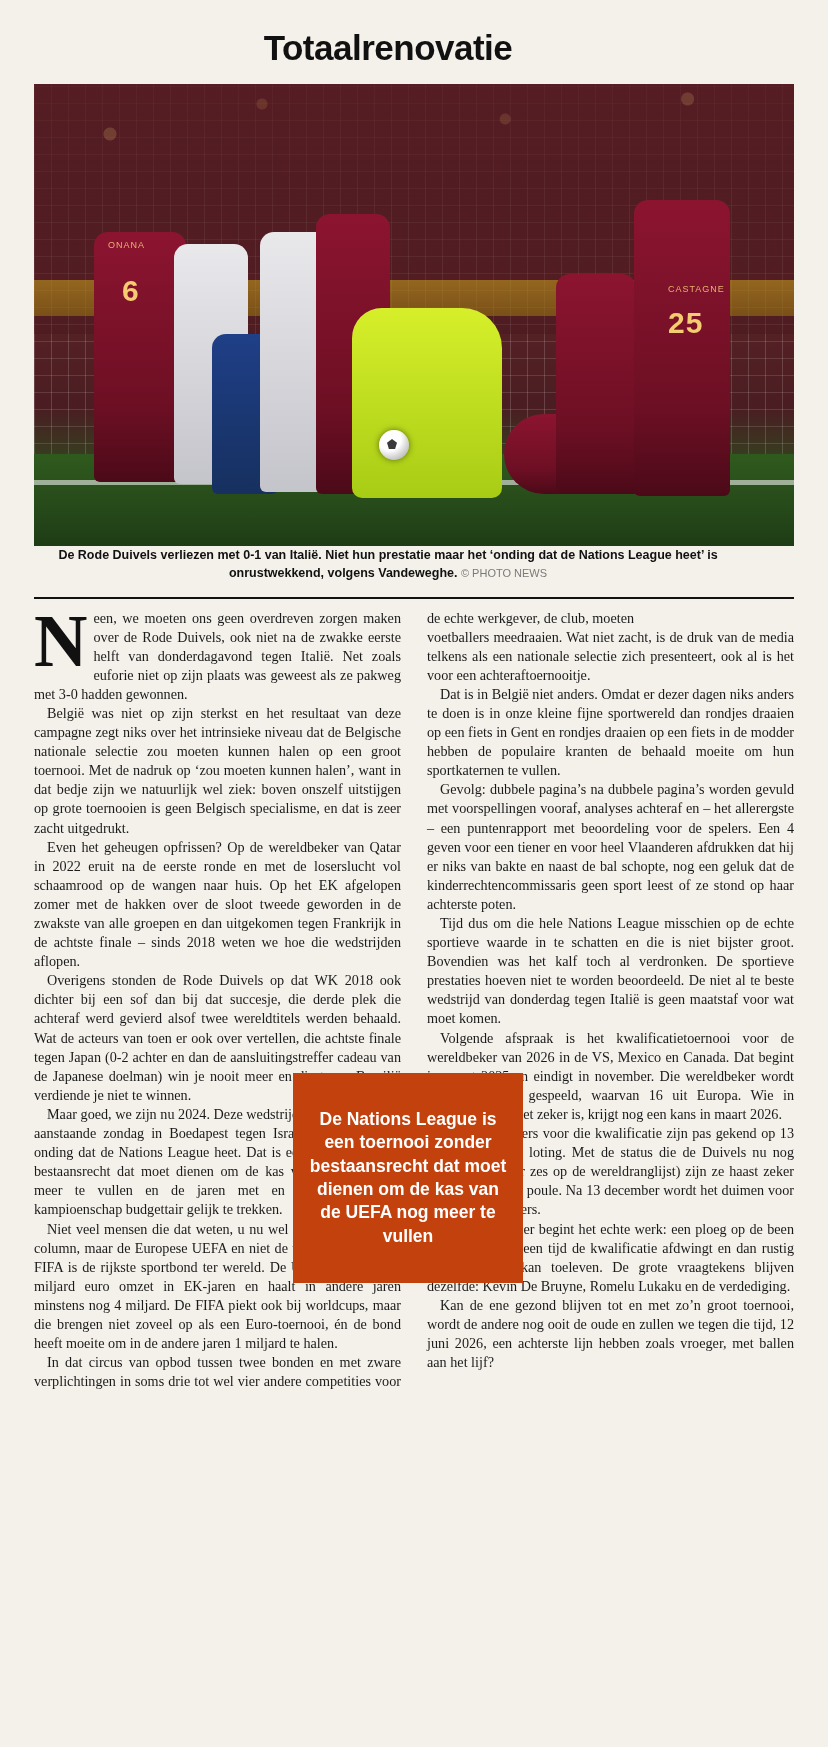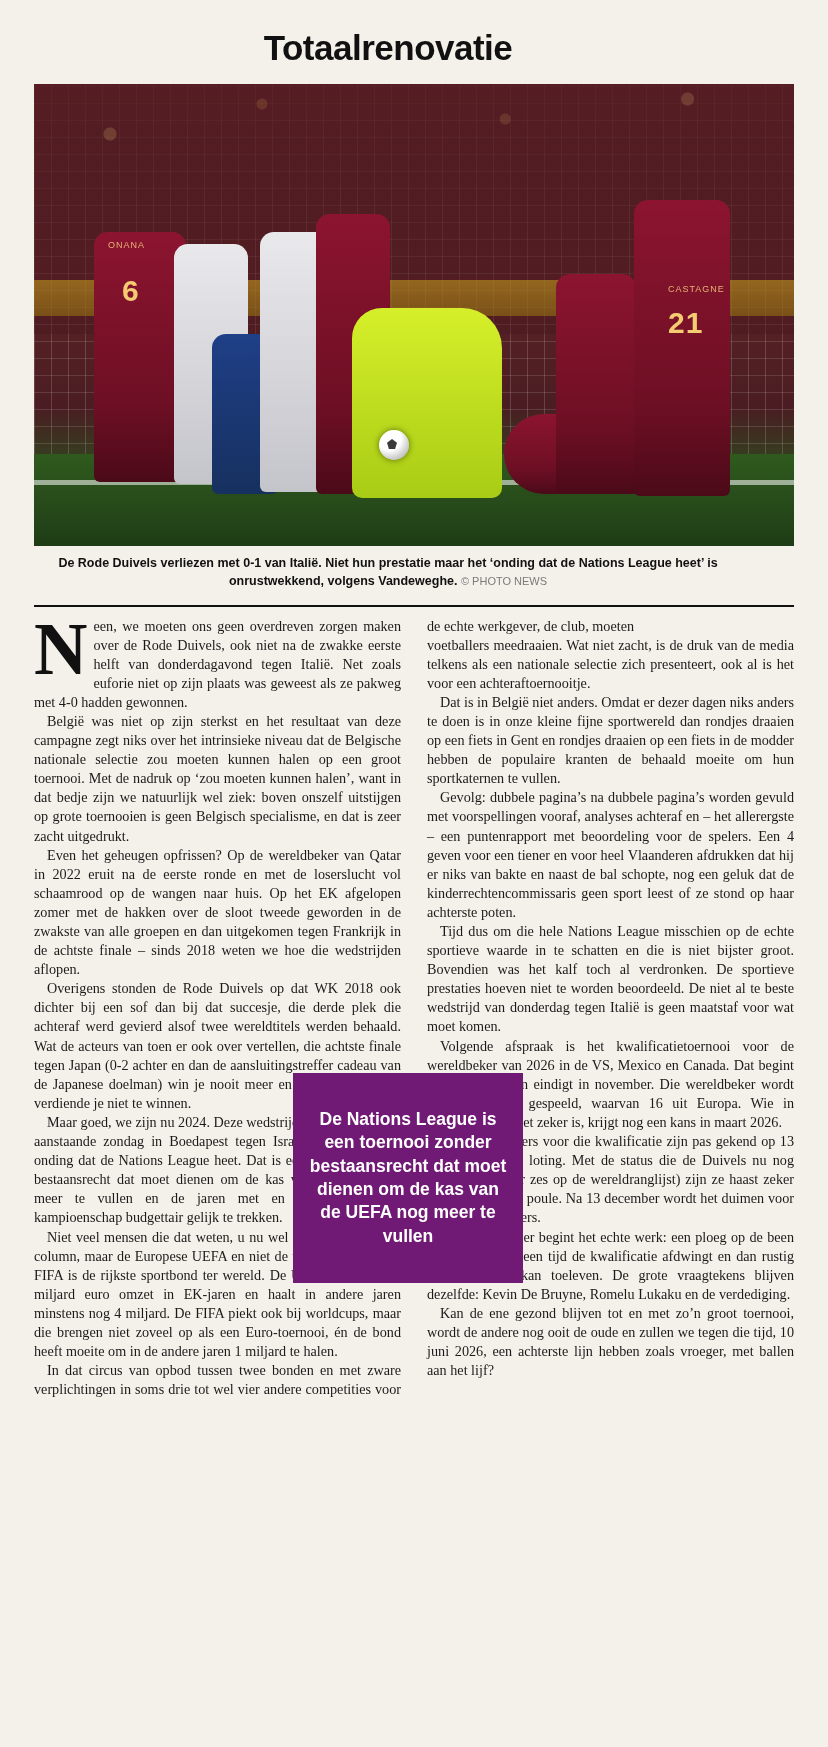--- a/index.html
+++ b/index.html
@@ -97,21 +97,21 @@
     box-shadow: 0 0 6px rgba(0,0,0,0.5);
   }
   .ball:after{
     content:"";position:absolute;left:8px;top:9px;width:10px;height:10px;
     background:#3a3a3a;clip-path:polygon(50% 0,100% 38%,81% 100%,19% 100%,0 38%);
   }
 
   
   .caption {
     width: 700px;
-    margin: 9px auto 0 auto;
+    margin: 1px auto 0 auto;
     text-align: center;
     font-family: "Liberation Sans", sans-serif;
     font-weight: bold;
     font-size: 12.5px;
     line-height: 1.42;
     color: #111;
   }
   .credit {
     font-weight: normal;
     color: #7a7a7a;
@@ -146,21 +146,21 @@
     color: #111;
   }
 
   
   .pullquote {
     position: absolute;
     left: 293px;
     top: 1073px;
     width: 230px;
     height: 210px;
-    background: #701a75;
+    background: #c2410c;
     color: #ffffff;
     font-family: "Liberation Sans", sans-serif;
     font-weight: bold;
     font-size: 17.5px;
     line-height: 1.33;
     text-align: center;
     display: flex;
     align-items: center;
     justify-content: center;
     padding: 10px 16px;
@@ -189,48 +189,48 @@
       <div class="player kit-blue" style="left:178px; top:250px; width:66px; height:160px;"></div>
       <div class="player kit-white" style="left:226px; top:148px; width:86px; height:260px;"></div>
       <div class="player kit-red" style="left:282px; top:130px; width:74px; height:280px;"></div>
 
       <div class="player kit-keeper" style="left:318px; top:224px; width:150px; height:190px; border-radius:30px 40px 10px 10px;"></div>
       <div class="ball" style="left:345px; top:346px;"></div>
 
       <div class="player kit-red" style="left:470px; top:330px; width:170px; height:80px; border-radius:40px;"></div>
       <div class="player kit-red" style="left:522px; top:190px; width:80px; height:220px;"></div>
       <div class="player kit-red" style="left:600px; top:116px; width:96px; height:296px;"></div>
-      <div class="num" style="left:634px; top:222px;">21</div>
+      <div class="num" style="left:634px; top:222px;">25</div>
       <div class="nametag" style="left:634px; top:200px;">CASTAGNE</div>
     </div>
   </div>
 
   <div class="caption">
     <span>De Rode Duivels verliezen met 0-1 van Italië. Niet hun prestatie maar het ‘onding dat de Nations League heet’ is onrustwekkend, volgens Vandeweghe.</span>
     <span class="credit">© PHOTO NEWS</span>
   </div>
 
   <div class="rule"></div>
 
   <div class="cols">
-    <p class="first dropcap-p"><span class="dropcap">N</span><span>een, we moeten ons geen overdreven zorgen maken over de Rode Duivels, ook niet na de zwakke eerste helft van donderdagavond tegen Italië. Net zoals euforie niet op zijn plaats was geweest als ze pakweg met 4-0 hadden gewonnen.</span></p>
+    <p class="first dropcap-p"><span class="dropcap">N</span><span>een, we moeten ons geen overdreven zorgen maken over de Rode Duivels, ook niet na de zwakke eerste helft van donderdagavond tegen Italië. Net zoals euforie niet op zijn plaats was geweest als ze pakweg met 3-0 hadden gewonnen.</span></p>
     <p>België was niet op zijn sterkst en het resultaat van deze campagne zegt niks over het intrinsieke niveau dat de Belgische nationale selectie zou moeten kunnen halen op een groot toernooi. Met de nadruk op ‘zou moeten kunnen halen’, want in dat bedje zijn we natuurlijk wel ziek: boven onszelf uitstijgen op grote toernooien is geen Belgisch specialisme, en dat is zeer zacht uitgedrukt.</p>
     <p>Even het geheugen opfrissen? Op de wereldbeker van Qatar in 2022 eruit na de eerste ronde en met de loserslucht vol schaamrood op de wangen naar huis. Op het EK afgelopen zomer met de hakken over de sloot tweede geworden in de zwakste van alle groepen en dan uitgekomen tegen Frankrijk in de achtste finale – sinds 2018 weten we hoe die wedstrijden aflopen.</p>
     <p>Overigens stonden de Rode Duivels op dat WK 2018 ook dichter bij een sof dan bij dat succesje, die derde plek die achteraf werd gevierd alsof twee wereldtitels werden behaald. Wat de acteurs van toen er ook over vertellen, die achtste finale tegen Japan (0-2 achter en dan de aansluitingstreffer cadeau van de Japanese doelman) win je nooit meer en die tegen Brazilië verdiende je niet te winnen.</p>
     <p>Maar goed, we zijn nu 2024. Deze wedstrijd en die laatste van aanstaande zondag in Boedapest tegen Israël kaderen in een onding dat de Nations League heet. Dat is een toernooi zonder bestaansrecht dat moet dienen om de kas van de UEFA nog meer te vullen en de jaren met en zonder Europees kampioenschap budgettair gelijk te trekken.</p>
     <p>Niet veel mensen die dat weten, u nu wel met dank aan deze column, maar de Europese UEFA en niet de wereldvoetbalbond FIFA is de rijkste sportbond ter wereld. De UEFA piekt naar 6 miljard euro omzet in EK-jaren en haalt in andere jaren minstens nog 4 miljard. De FIFA piekt ook bij worldcups, maar die brengen niet zoveel op als een Euro-toernooi, én de bond heeft moeite om in de andere jaren 1 miljard te halen.</p>
     <p>In dat circus van opbod tussen twee bonden en met zware verplichtingen in soms drie tot wel vier andere competities voor de echte werkgever, de club, moeten</p>
 
     <p class="first">voetballers meedraaien. Wat niet zacht, is de druk van de media telkens als een nationale selectie zich presenteert, ook al is het voor een achteraftoernooitje.</p>
     <p>Dat is in België niet anders. Omdat er dezer dagen niks anders te doen is in onze kleine fijne sportwereld dan rondjes draaien op een fiets in Gent en rondjes draaien op een fiets in de modder hebben de populaire kranten de behaald moeite om hun sportkaternen te vullen.</p>
     <p>Gevolg: dubbele pagina’s na dubbele pagina’s worden gevuld met voorspellingen vooraf, analyses achteraf en – het allerergste – een puntenrapport met beoordeling voor de spelers. Een 4 geven voor een tiener en voor heel Vlaanderen afdrukken dat hij er niks van bakte en naast de bal schopte, nog een geluk dat de kinderrechtencommissaris geen sport leest of ze stond op haar achterste poten.</p>
     <p>Tijd dus om die hele Nations League misschien op de echte sportieve waarde in te schatten en die is niet bijster groot. Bovendien was het kalf toch al verdronken. De sportieve prestaties hoeven niet te worden beoordeeld. De niet al te beste wedstrijd van donderdag tegen Italië is geen maatstaf voor wat moet komen.</p>
     <p>Volgende afspraak is het kwalificatietoernooi voor de wereldbeker van 2026 in de VS, Mexico en Canada. Dat begint in maart 2025 en eindigt in november. Die wereldbeker wordt met 48 landen gespeeld, waarvan 16 uit Europa. Wie in november nog niet zeker is, krijgt nog een kans in maart 2026.</p>
     <p>De tegenstanders voor die kwalificatie zijn pas gekend op 13 december bij de loting. Met de status die de Duivels nu nog hebben (nummer zes op de wereldranglijst) zijn ze haast zeker van een haalbare poule. Na 13 december wordt het duimen voor genoeg fitte spelers.</p>
     <p>Na 13 december begint het echte werk: een ploeg op de been brengen die in geen tijd de kwalificatie afdwingt en dan rustig naar dat WK kan toeleven. De grote vraagtekens blijven dezelfde: Kevin De Bruyne, Romelu Lukaku en de verdediging.</p>
-    <p>Kan de ene gezond blijven tot en met zo’n groot toernooi, wordt de andere nog ooit de oude en zullen we tegen die tijd, 10 juni 2026, een achterste lijn hebben zoals vroeger, met ballen aan het lijf?</p>
+    <p>Kan de ene gezond blijven tot en met zo’n groot toernooi, wordt de andere nog ooit de oude en zullen we tegen die tijd, 12 juni 2026, een achterste lijn hebben zoals vroeger, met ballen aan het lijf?</p>
   </div>
 
   <div class="pullquote">
     <span>De Nations League is een toernooi zonder bestaansrecht dat moet dienen om de kas van de UEFA nog meer te vullen</span>
   </div>
 
 </div>
 
 </body></html>

